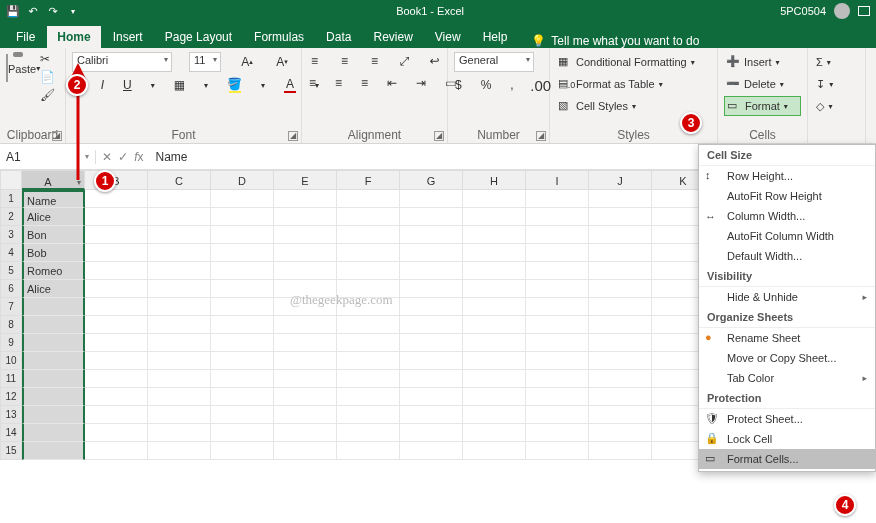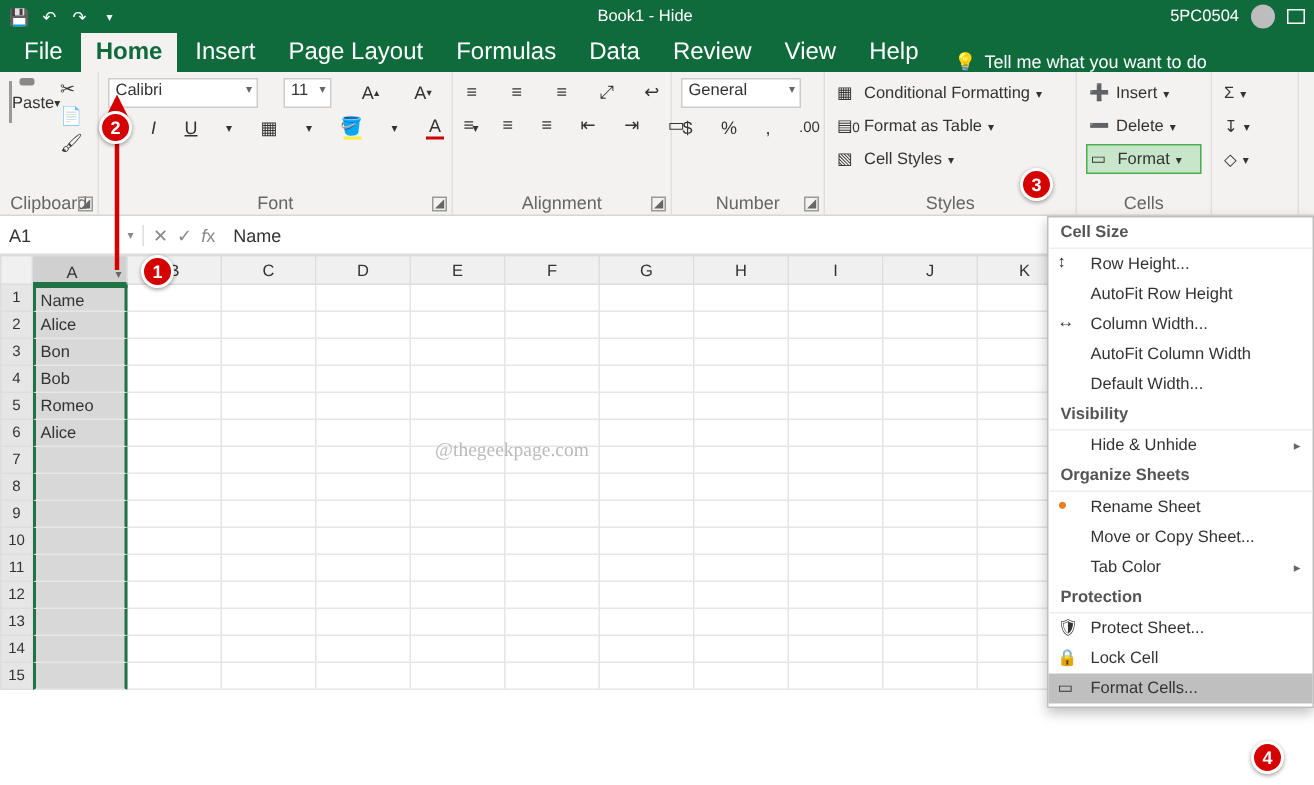--- a/index.html
+++ b/index.html
@@ -6,21 +6,21 @@
   body { margin: 0; width: 876px; height: 523px; background: #fff; font-size: 12px; color: #333; overflow: hidden; }
   
   .titlebar { height: 22px; background: #0f6a3c; display: flex; align-items: center; color: #fff; font-size: 11px; padding: 0 6px; }
   .titlebar .left { display:flex; align-items:center; gap:6px; }
   .titlebar .center { flex:1; text-align:center; }
   .titlebar .right { display:flex; align-items:center; gap:8px; }
   .avatar { width:16px;height:16px;border-radius:50%;background:#bdbdbd;display:inline-block; }
   .qat-icon { width:14px;height:14px;display:inline-flex;align-items:center;justify-content:center;}
 
   .tabs { height: 26px; background: #0f6a3c; display:flex; align-items:flex-end; padding-left: 6px; gap: 2px; }
-  .tab { padding: 4px 10px; color:#fff; font-size:16px; cursor:pointer; }
+  .tab { padding: 4px 10px; color:#fff; font-size:12px; cursor:pointer; }
   .tab.file { background:#0f6a3c; }
   .tab.active { background:#f3f2f1; color:#0f6a3c; font-weight:600; position:relative;}
   .tell { display:flex; align-items:center; color:#fff; margin-left: 12px; gap:6px;}
   .bulb { width:14px;height:14px; }
 
   .ribbon { height: 96px; background:#f3f2f1; border-bottom:1px solid #d6d6d6; display:flex; position:relative;}
   .group { border-right:1px solid #e1dfdd; padding:4px 6px 16px 6px; position:relative; display:flex; flex-direction:column; }
   .group-label { position:absolute; bottom:1px; left:0; right:0; text-align:center; font-size:12px; color:#666; }
   .dlg { position:absolute;bottom:2px;right:3px;width:10px;height:10px;border:1px solid #999;font-size:8px;line-height:8px;text-align:center;color:#666;}
 
@@ -89,21 +89,21 @@
 </head>
 <body>
 
 <div class="titlebar">
   <div class="left">
     <span class="qat-icon">💾</span>
     <span class="qat-icon">↶</span>
     <span class="qat-icon">↷</span>
     <span class="qat-icon" style="font-size:8px;">▾</span>
   </div>
-  <div class="center">Book1  -  Hide</div>
+  <div class="center">Book1  -  Excel</div>
   <div class="right">
     <span>5PC0504</span>
     <span class="avatar"></span>
     <span style="border:1px solid #fff;width:12px;height:10px;"></span>
   </div>
 </div>
 
 <div class="tabs">
   <div class="tab file">File</div>
   <div class="tab active">Home</div>
@@ -180,21 +180,21 @@
   </div>
 
   <div class="group numgrp">
     <div class="row">
         <div class="sel numfmt"><span>General</span></div>
       </div>
     <div class="row">
       <span class="sq">$</span>
       <span class="sq">%</span>
       <span class="sq">,</span>
-      <span class="sq" style="font-size:10px">.00</span>
+      <span class="sq" style="font-size:15px">.00</span>
       <span class="sq" style="font-size:9px">.0</span>
     </div>
     <div class="group-label">Number</div>
     <div class="dlg">◢</div>
   </div>
 
   <div class="group stylesgrp">
     <div class="stack">
       <div class="vbtn">
           <span class="ic">▦</span>

